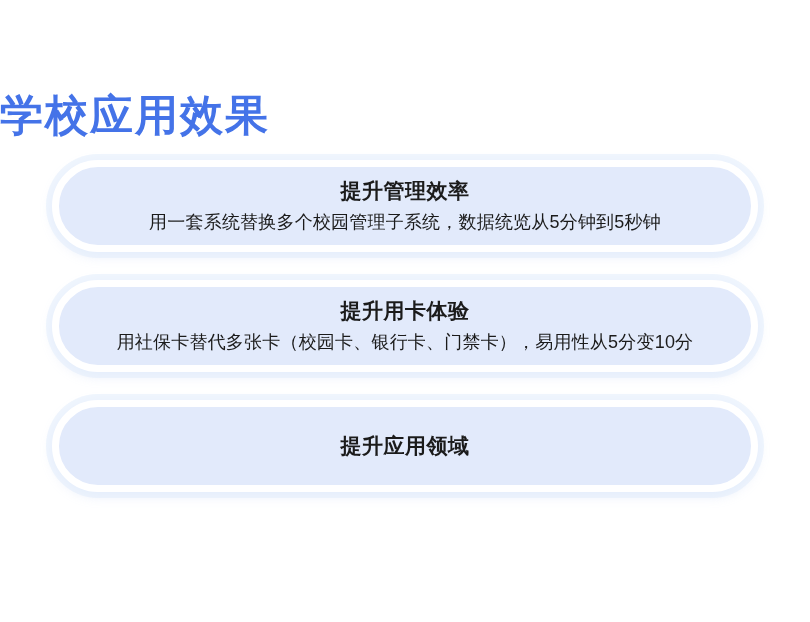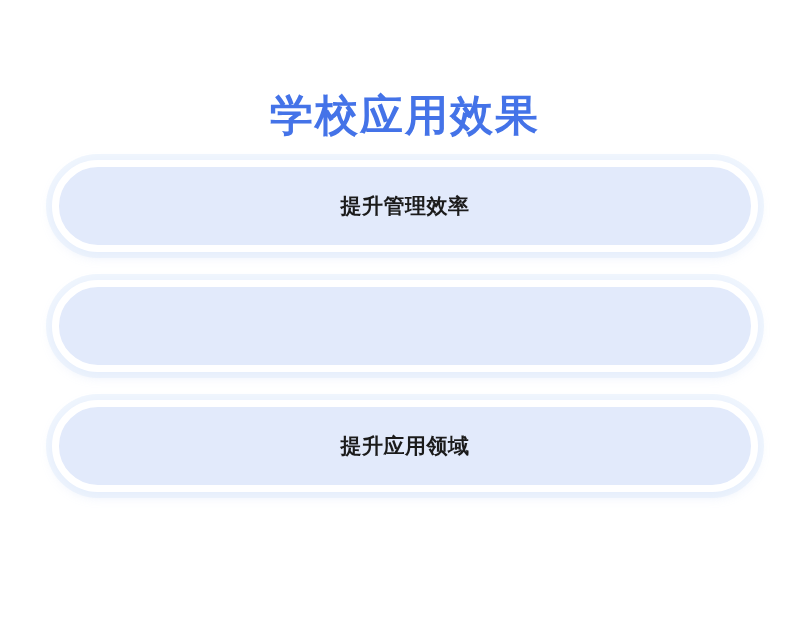--- a/index.html
+++ b/index.html
@@ -20,21 +20,20 @@
     height: 622px;
     background: #ffffff;
     box-sizing: border-box;
   }
 
   .page-title {
     position: absolute;
     top: 58px;
     left: 0;
     width: 810px;
-    text-align: center;
     font-size: 43px;
     line-height: 56px;
     font-weight: 700;
     letter-spacing: 2px;
     color: #4473E8;
     white-space: nowrap;
   }
 
   .card-list {
     position: absolute;
@@ -89,23 +88,26 @@
 <body>
 
 <div class="page">
 
   <h1 class="page-title">学校应用效果</h1>
 
   <div class="card-list">
 
     <div class="card">
       <div class="card-title">提升管理效率</div>
+      <div class="card-desc">用一套系统替换多个校园管理子系统，数据统览从5分钟到5秒钟</div>
     </div>
 
     <div class="card">
+      <div class="card-title">提升用卡体验</div>
+      <div class="card-desc">用社保卡替代多张卡（校园卡、银行卡、门禁卡），易用性从5分变10分</div>
     </div>
 
     <div class="card">
       <div class="card-title">提升应用领域</div>
     </div>
 
   </div>
 </div>
 
 </body></html>

